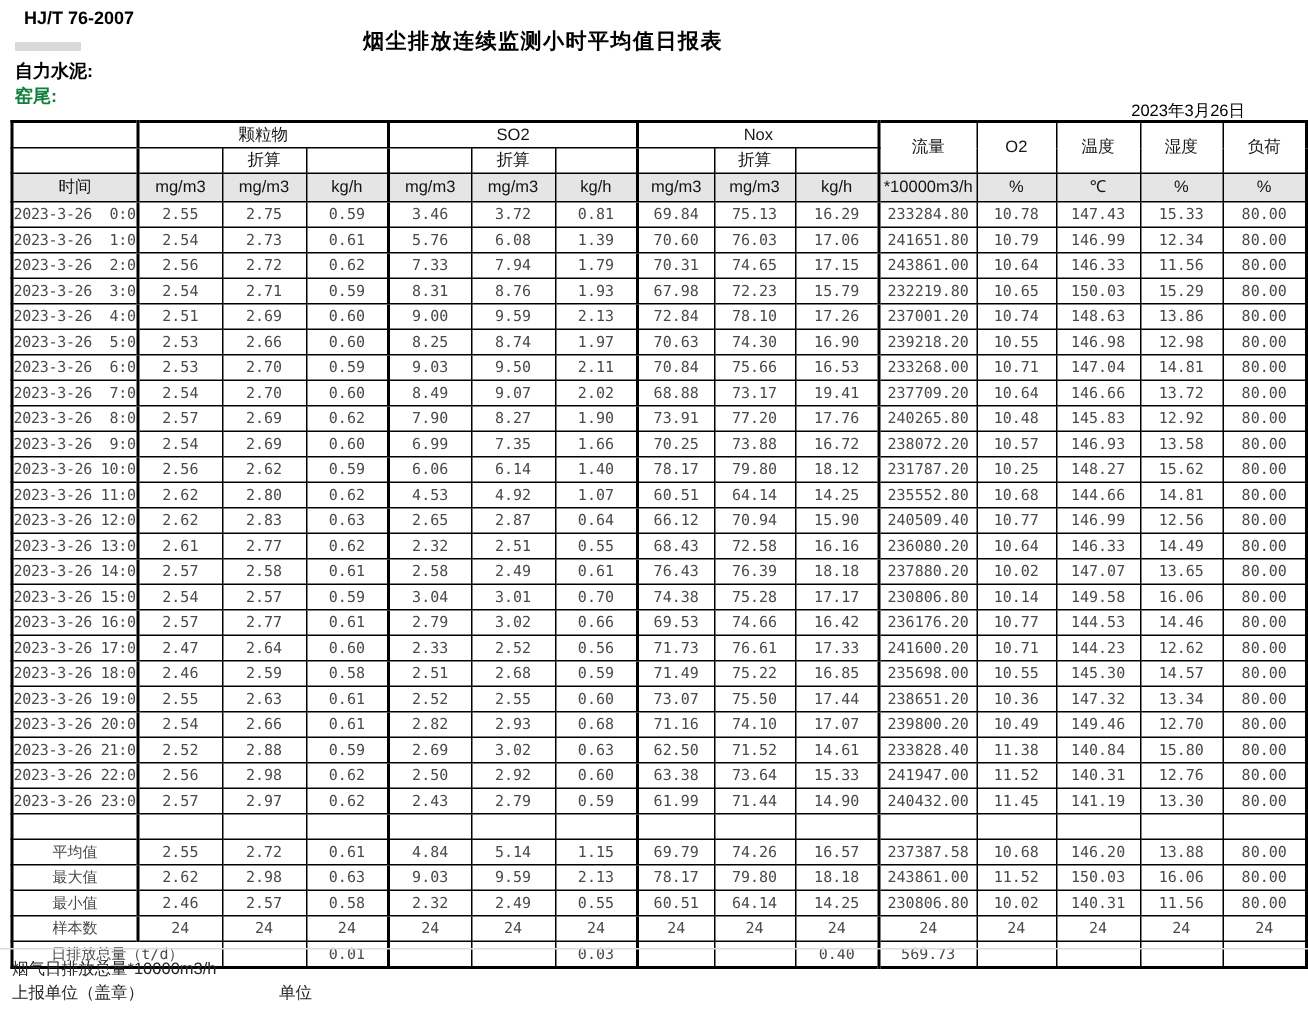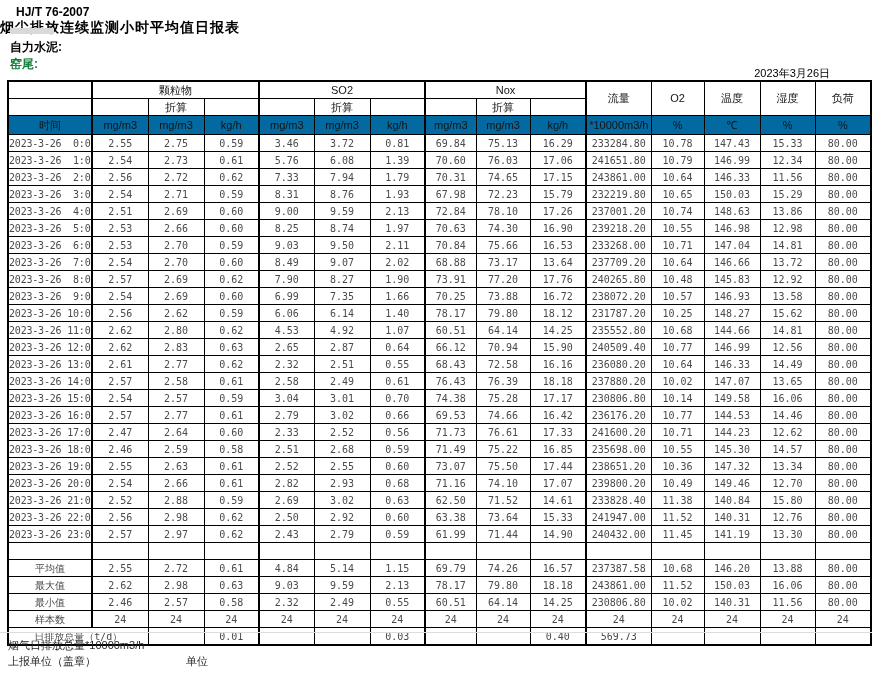--- a/index.html
+++ b/index.html
@@ -1,41 +1,41 @@
 <!DOCTYPE html>
 <html><head>
 <meta charset="utf-8">
 <style>
   html,body{margin:0;padding:0;}
   body{
     width:872px;height:674px;background:#ffffff;position:relative;
     font-family:"Liberation Sans",sans-serif;color:#1f1f1f;overflow:hidden;
   }
   .std{position:absolute;left:16px;top:5px;font-size:12px;font-weight:bold;color:#000;}
-  .title{position:absolute;left:0;top:19px;width:724px;
+  .title{position:absolute;left:0;top:19px;width:724px;text-align:center;
          font-size:14px;font-weight:bold;color:#000;letter-spacing:1px;}
   .blob{position:absolute;left:10px;top:28px;width:44px;height:6px;background:#d9d9d9;}
   .company{position:absolute;left:10px;top:39px;font-size:12px;font-weight:bold;color:#000;}
   .location{position:absolute;left:10px;top:56px;font-size:12px;font-weight:bold;color:#15803d;}
   .date{position:absolute;right:42px;top:66px;font-size:11px;color:#000;}
 
   table.report{
     position:absolute;left:7px;top:80px;width:861px;
     border-collapse:collapse;table-layout:fixed;border:2px solid #000;padding-left:32px;
   }
   table.report td{
     border:1px solid #000;padding:0;height:16px;overflow:hidden;white-space:pre;
     text-align:center;vertical-align:middle;
     font-family:"DejaVu Sans Mono","Liberation Mono",monospace;
     font-size:10px;color:#4a4a4a;line-height:1.1;
   }
   table.report thead td{
     font-family:"Liberation Sans",sans-serif;color:#141414;font-size:11px;
   }
-  tr.units td{background:#0369a1;height:18px;font-size:10px;color:#141414;
+  tr.units td{background:#e5e5e5;height:18px;font-size:10px;color:#141414;
     font-family:"DejaVu Sans Mono","Liberation Mono",monospace;}
   tr.units td.timehead{font-family:"Liberation Sans",sans-serif;font-size:11px;}
   .gl{border-left-width:2px !important;}
   tr.data{height:16.5px;}
   tr.spacer{height:16px;}
   td.timecell{font-size:9.5px;letter-spacing:-0.2px;}
   td.o2low{vertical-align:bottom;padding-bottom:1px;}
   td.sumlabel{font-family:"Liberation Sans",sans-serif;font-size:10.5px;color:#3f3f3f;}
   td.totlabel{font-family:"Liberation Sans",sans-serif;font-size:10.5px;color:#3f3f3f;
     text-align:left;padding-left:3px;}
@@ -238,21 +238,21 @@
       <tr class="data">
         <td class="timecell">2023-3-26  7:00</td>
         <td class="gl">2.54</td>
         <td class="">2.70</td>
         <td class="">0.60</td>
         <td class="gl">8.49</td>
         <td class="">9.07</td>
         <td class="">2.02</td>
         <td class="gl">68.88</td>
         <td class="">73.17</td>
-        <td class="">13.64</td>
+        <td class="">19.41</td>
         <td class="gl">237709.20</td>
         <td class="o2low">10.64</td>
         <td class="">146.66</td>
         <td class="">13.72</td>
         <td class="">80.00</td>
       </tr>
       <tr class="data">
         <td class="timecell">2023-3-26  8:00</td>
         <td class="gl">2.57</td>
         <td class="">2.69</td>

